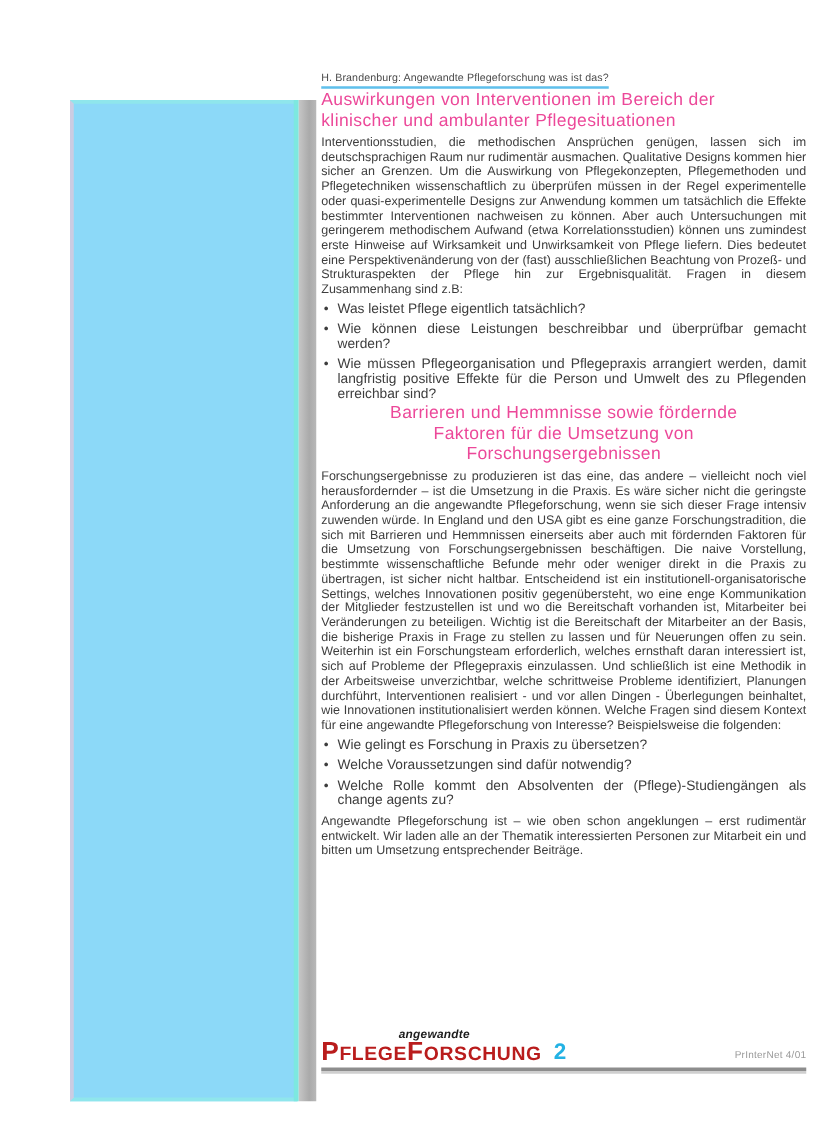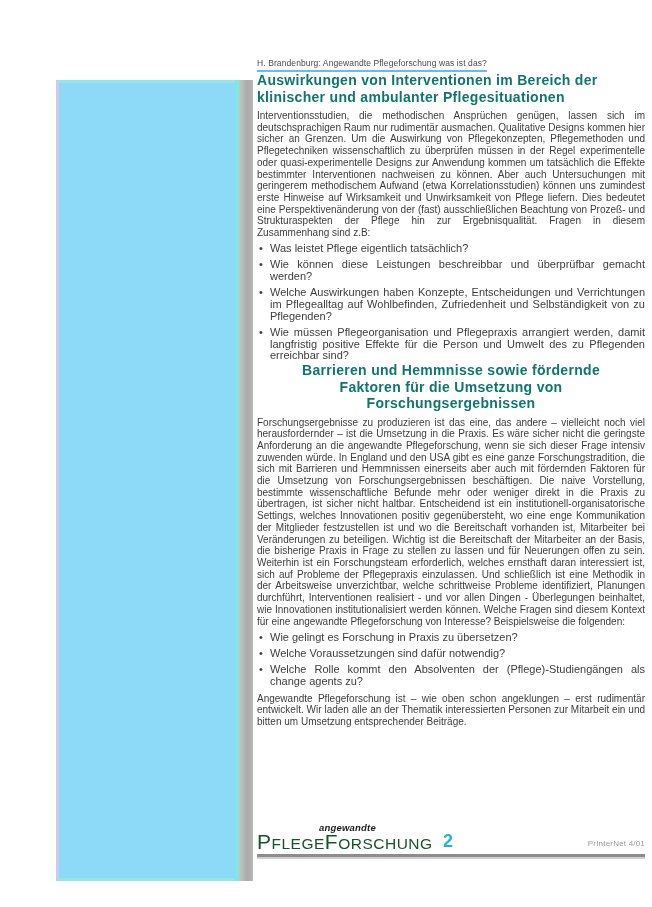--- a/index.html
+++ b/index.html
@@ -61,22 +61,22 @@
     font-size: 8.5px;
     color: #4a4a4a;
     letter-spacing: 0.1px;
     border-bottom: 2px solid #5fc0ec;
     padding-bottom: 2px;
   }
   h1.sec-heading, h2.sec-heading {
     margin: 0;
     font-size: 14px;
     line-height: 16.5px;
-    font-weight: bold;
-    color: #0f766e;
+    font-weight: normal;
+    color: #ec4899;
     letter-spacing: 0.3px;
     white-space: pre-line;
   }
   .h1-space { margin-top: 13px; }
   .h2-space { margin-top: 17px; text-align: center; }
   p.body-par {
     margin: 5px 0 0 0;
     font-size: 10px;
     line-height: 11.7px;
     text-align: justify;
@@ -125,22 +125,22 @@
     display: block;
     margin-left: 62px;
     margin-bottom: -1px;
     font-size: 9.5px;
     font-style: italic;
     font-weight: bold;
     color: #1c1c1c;
     letter-spacing: 0.2px;
   }
   .logo-main {
-    font-weight: normal;
-    color: #14532d;
+    font-weight: bold;
+    color: #b91c1c;
     letter-spacing: 0.5px;
     white-space: nowrap;
   }
   .logo-cap { font-size: 21px; }
   .logo-rest { font-size: 15.5px; }
   .page-number {
     position: absolute;
     left: 186px;
     bottom: 0;
     font-size: 18px;
@@ -175,21 +175,20 @@
     <span class="running-header">H. Brandenburg: Angewandte Pflegeforschung was ist das?</span>
 
     <h1 class="sec-heading h1-space">Auswirkungen von Interventionen im Bereich der
 klinischer und ambulanter Pflegesituationen</h1>
 
     <p class="body-par">Interventionsstudien, die methodischen Ansprüchen genügen, lassen sich im deutschsprachigen Raum nur rudimentär ausmachen. Qualitative Designs kommen hier sicher an Grenzen. Um die Auswirkung von Pflegekonzepten, Pflegemethoden und Pflegetechniken wissenschaftlich zu überprüfen müssen in der Regel experimentelle oder quasi-experimentelle Designs zur Anwendung kommen um tatsächlich die Effekte bestimmter Interventionen nachweisen zu können. Aber auch Untersuchungen mit geringerem methodischem Aufwand (etwa Korrelationsstudien) können uns zumindest erste Hinweise auf Wirksamkeit und Unwirksamkeit von Pflege liefern. Dies bedeutet eine Perspektivenänderung von der (fast) ausschließlichen Beachtung von Prozeß- und Strukturaspekten der Pflege hin zur Ergebnisqualität. Fragen in diesem Zusammenhang sind z.B:</p>
 
     <ul class="bullets">
       <li>Was leistet Pflege eigentlich tatsächlich?</li>
       <li>Wie können diese Leistungen beschreibbar und überprüfbar gemacht werden?</li>
-      <li>Welche Auswirkungen haben Konzepte, Entscheidungen und Verrichtungen im Pflegealltag auf Wohlbefinden, Zufriedenheit und Selbständigkeit von zu Pflegenden?</li>
       <li>Wie müssen Pflegeorganisation und Pflegepraxis arrangiert werden, damit langfristig positive Effekte für die Person und Umwelt des zu Pflegenden erreichbar sind?</li>
     </ul>
 
     <h2 class="sec-heading h2-space">Barrieren und Hemmnisse sowie fördernde
 Faktoren für die Umsetzung von
 Forschungsergebnissen</h2>
 
     <p class="body-par">Forschungsergebnisse zu produzieren ist das eine, das andere – vielleicht noch viel herausfordernder – ist die Umsetzung in die Praxis. Es wäre sicher nicht die geringste Anforderung an die angewandte Pflegeforschung, wenn sie sich dieser Frage intensiv zuwenden würde. In England und den USA gibt es eine ganze Forschungstradition, die sich mit Barrieren und Hemmnissen einerseits aber auch mit fördernden Faktoren für die Umsetzung von Forschungsergebnissen beschäftigen. Die naive Vorstellung, bestimmte wissenschaftliche Befunde mehr oder weniger direkt in die Praxis zu übertragen, ist sicher nicht haltbar. Entscheidend ist ein institutionell-organisatorische Settings, welches Innovationen positiv gegenübersteht, wo eine enge Kommunikation der Mitglieder festzustellen ist und wo die Bereitschaft vorhanden ist, Mitarbeiter bei Veränderungen zu beteiligen. Wichtig ist die Bereitschaft der Mitarbeiter an der Basis, die bisherige Praxis in Frage zu stellen zu lassen und für Neuerungen offen zu sein. Weiterhin ist ein Forschungsteam erforderlich, welches ernsthaft daran interessiert ist, sich auf Probleme der Pflegepraxis einzulassen. Und schließlich ist eine Methodik in der Arbeitsweise unverzichtbar, welche schrittweise Probleme identifiziert, Planungen durchführt, Interventionen realisiert - und vor allen Dingen - Überlegungen beinhaltet, wie Innovationen institutionalisiert werden können. Welche Fragen sind diesem Kontext für eine angewandte Pflegeforschung von Interesse? Beispielsweise die folgenden:</p>
 
     <ul class="bullets">

